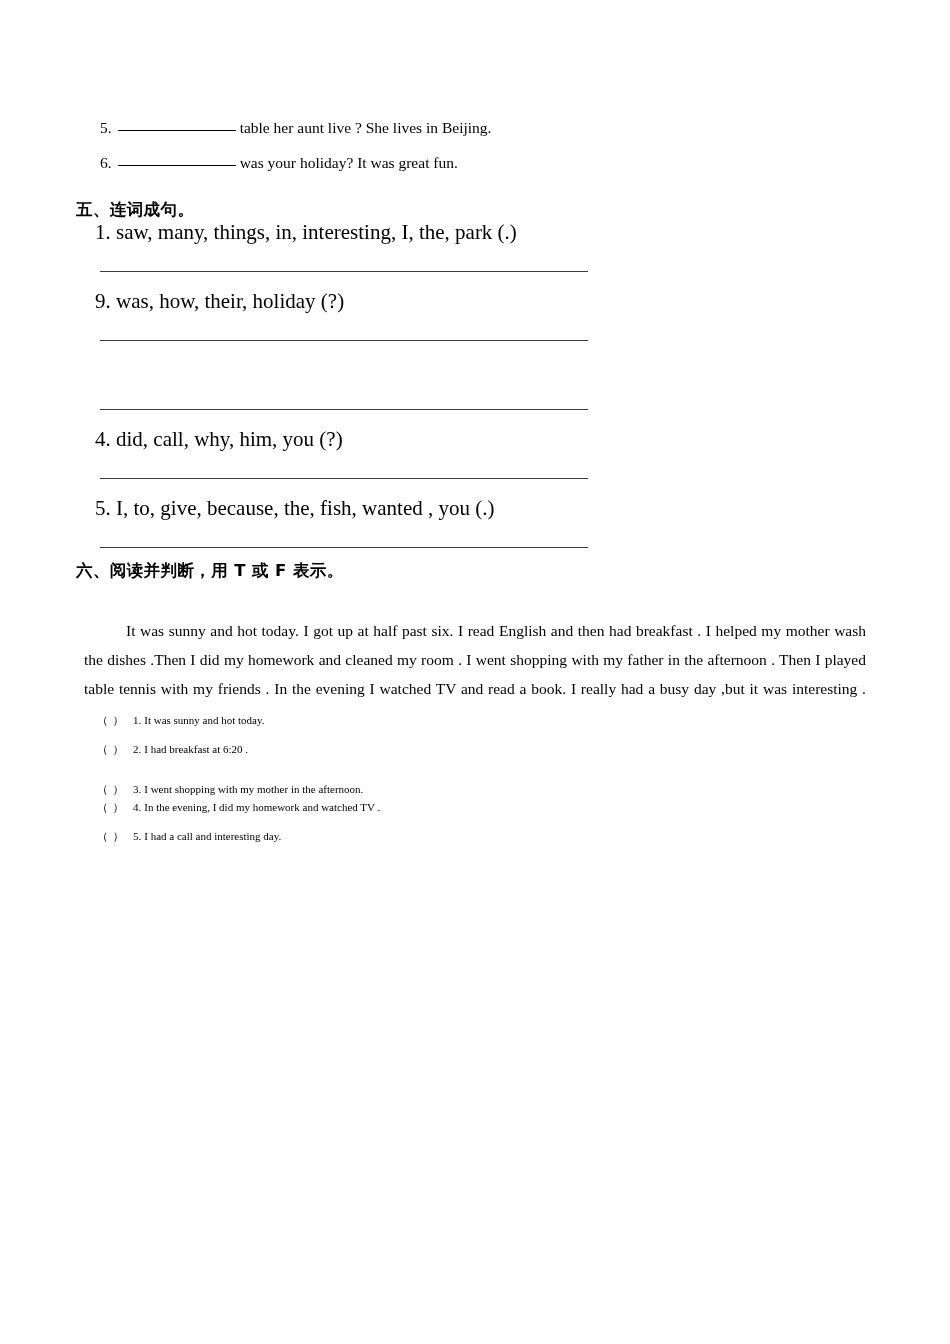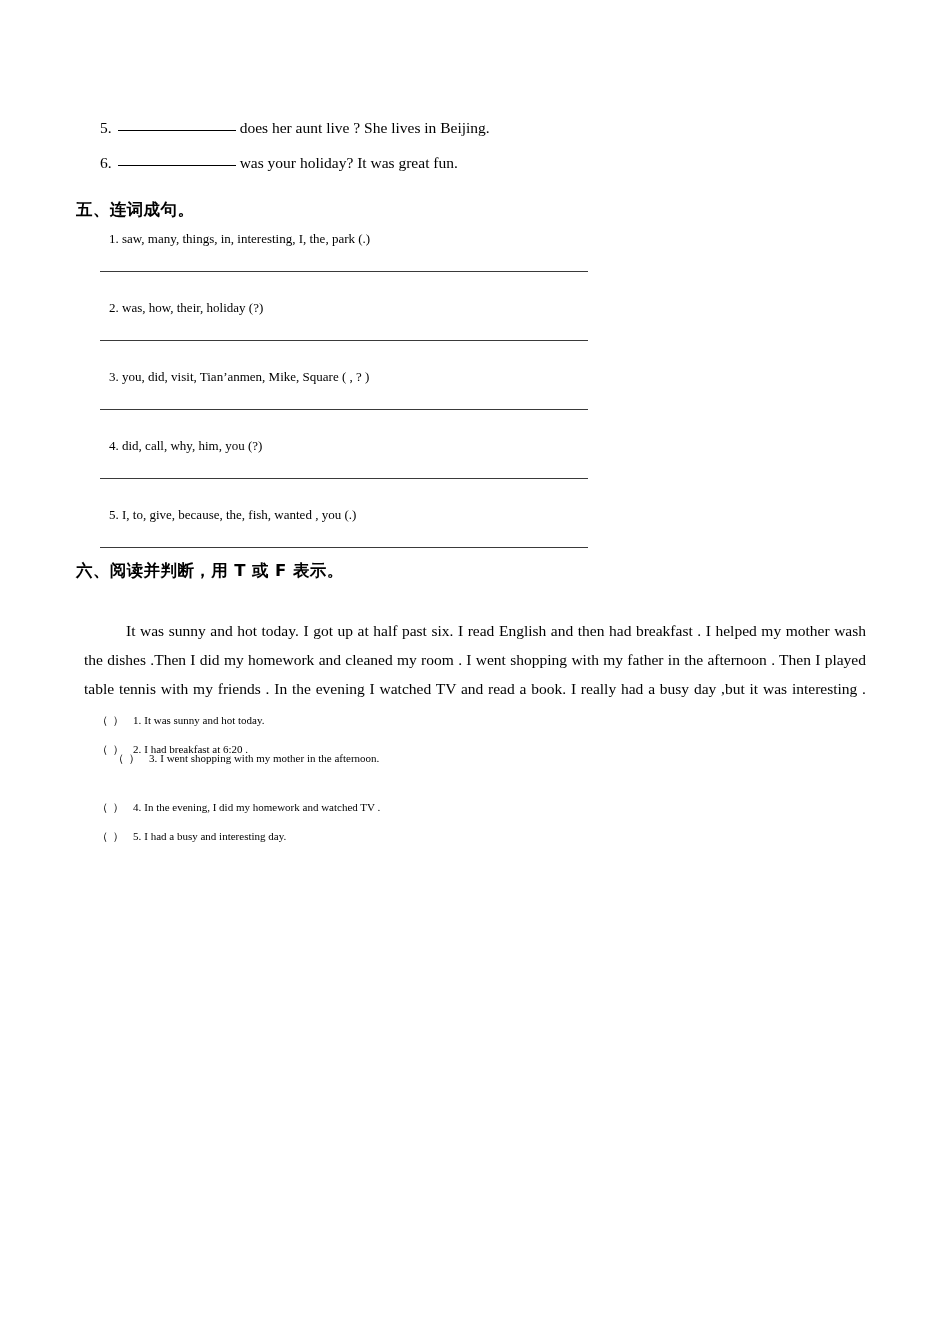--- a/index.html
+++ b/index.html
@@ -42,25 +42,24 @@
     font-size: 16.5px;
     font-weight: bold;
     line-height: 22px;
     letter-spacing: 0.4px;
     white-space: nowrap;
   }
 
   
   .scramble-item {
     position: absolute;
-    left: 109px;
-    font-size: 13px;
+    left: 95px;
+    font-size: 21px;
     line-height: 20px;
     white-space: nowrap;
-    margin-top: 7px;
   }
   .answer-rule {
     position: absolute;
     left: 100px;
     width: 488px;
     height: 0;
     border-top: 1px solid #3a3a3a;
   }
 
   
@@ -96,56 +95,55 @@
     letter-spacing: 1px;
   }
   .tf-num { margin-left: 6px; margin-right: 3px; }
 </style>
 </head>
 <body>
 
 <div class="page">
 
   <div class="fill-item" style="top:118px;">
-    <span class="fill-num">5.</span><span class="fill-blank"></span><span>does her aunt live ?  She lives in Beijing.</span>
+    <span class="fill-num">5.</span><span class="fill-blank"></span><span>table her aunt live ?  She lives in Beijing.</span>
   </div>
   <div class="fill-item" style="top:153px;">
     <span class="fill-num">6.</span><span class="fill-blank"></span><span>was your holiday? It was great fun.</span>
   </div>
 
   <div class="section-heading" style="top:199px;">五、连词成句。</div>
 
   <div class="scramble-item" style="top:222px;">1. saw,  many,  things,  in,  interesting,  I,  the,  park  (.)</div>
   <div class="answer-rule" style="top:271px;"></div>
 
-  <div class="scramble-item" style="top:291px;">2. was,  how,  their,  holiday (?)</div>
+  <div class="scramble-item" style="top:291px;">9. was,  how,  their,  holiday (?)</div>
   <div class="answer-rule" style="top:340px;"></div>
 
-  <div class="scramble-item" style="top:360px;">3. you,  did,  visit,  Tian’anmen,  Mike,  Square ( , ? )</div>
   <div class="answer-rule" style="top:409px;"></div>
 
   <div class="scramble-item" style="top:429px;">4. did,  call,  why,  him,  you (?)</div>
   <div class="answer-rule" style="top:478px;"></div>
 
   <div class="scramble-item" style="top:498px;">5. I,  to,  give,  because,  the,  fish,  wanted ,  you  (.)</div>
   <div class="answer-rule" style="top:547px;"></div>
 
   <div class="section-heading" style="top:560px;">六、阅读并判断，用 T 或 F 表示。</div>
 
   <div class="passage">It was sunny and hot today. I got up at half past six. I read English and then had breakfast . I helped my mother wash the dishes .Then I did my homework and cleaned my room . I went shopping with my father in the afternoon . Then I played table tennis with my friends . In the evening I watched TV and read a book. I really had a busy day ,but it was interesting .</div>
 
   <div class="tf-item" style="top:710px;">
     <span class="tf-box">（ ）</span><span class="tf-num">1.</span><span>It was sunny and hot today.</span>
   </div>
   <div class="tf-item" style="top:739px;">
     <span class="tf-box">（ ）</span><span class="tf-num">2.</span><span>I had breakfast at 6:20 .</span>
   </div>
-  <div class="tf-item" style="top:748px;margin-left:16px;">
+  <div class="tf-item" style="top:779px;">
     <span class="tf-box">（ ）</span><span class="tf-num">3.</span><span>I went shopping with my mother in the afternoon.</span>
   </div>
   <div class="tf-item" style="top:797px;">
     <span class="tf-box">（ ）</span><span class="tf-num">4.</span><span>In the evening, I did my homework and watched TV .</span>
   </div>
   <div class="tf-item" style="top:826px;">
-    <span class="tf-box">（ ）</span><span class="tf-num">5.</span><span>I had a busy and interesting day.</span>
+    <span class="tf-box">（ ）</span><span class="tf-num">5.</span><span>I had a call and interesting day.</span>
   </div>
 
 </div>
 
 </body></html>

